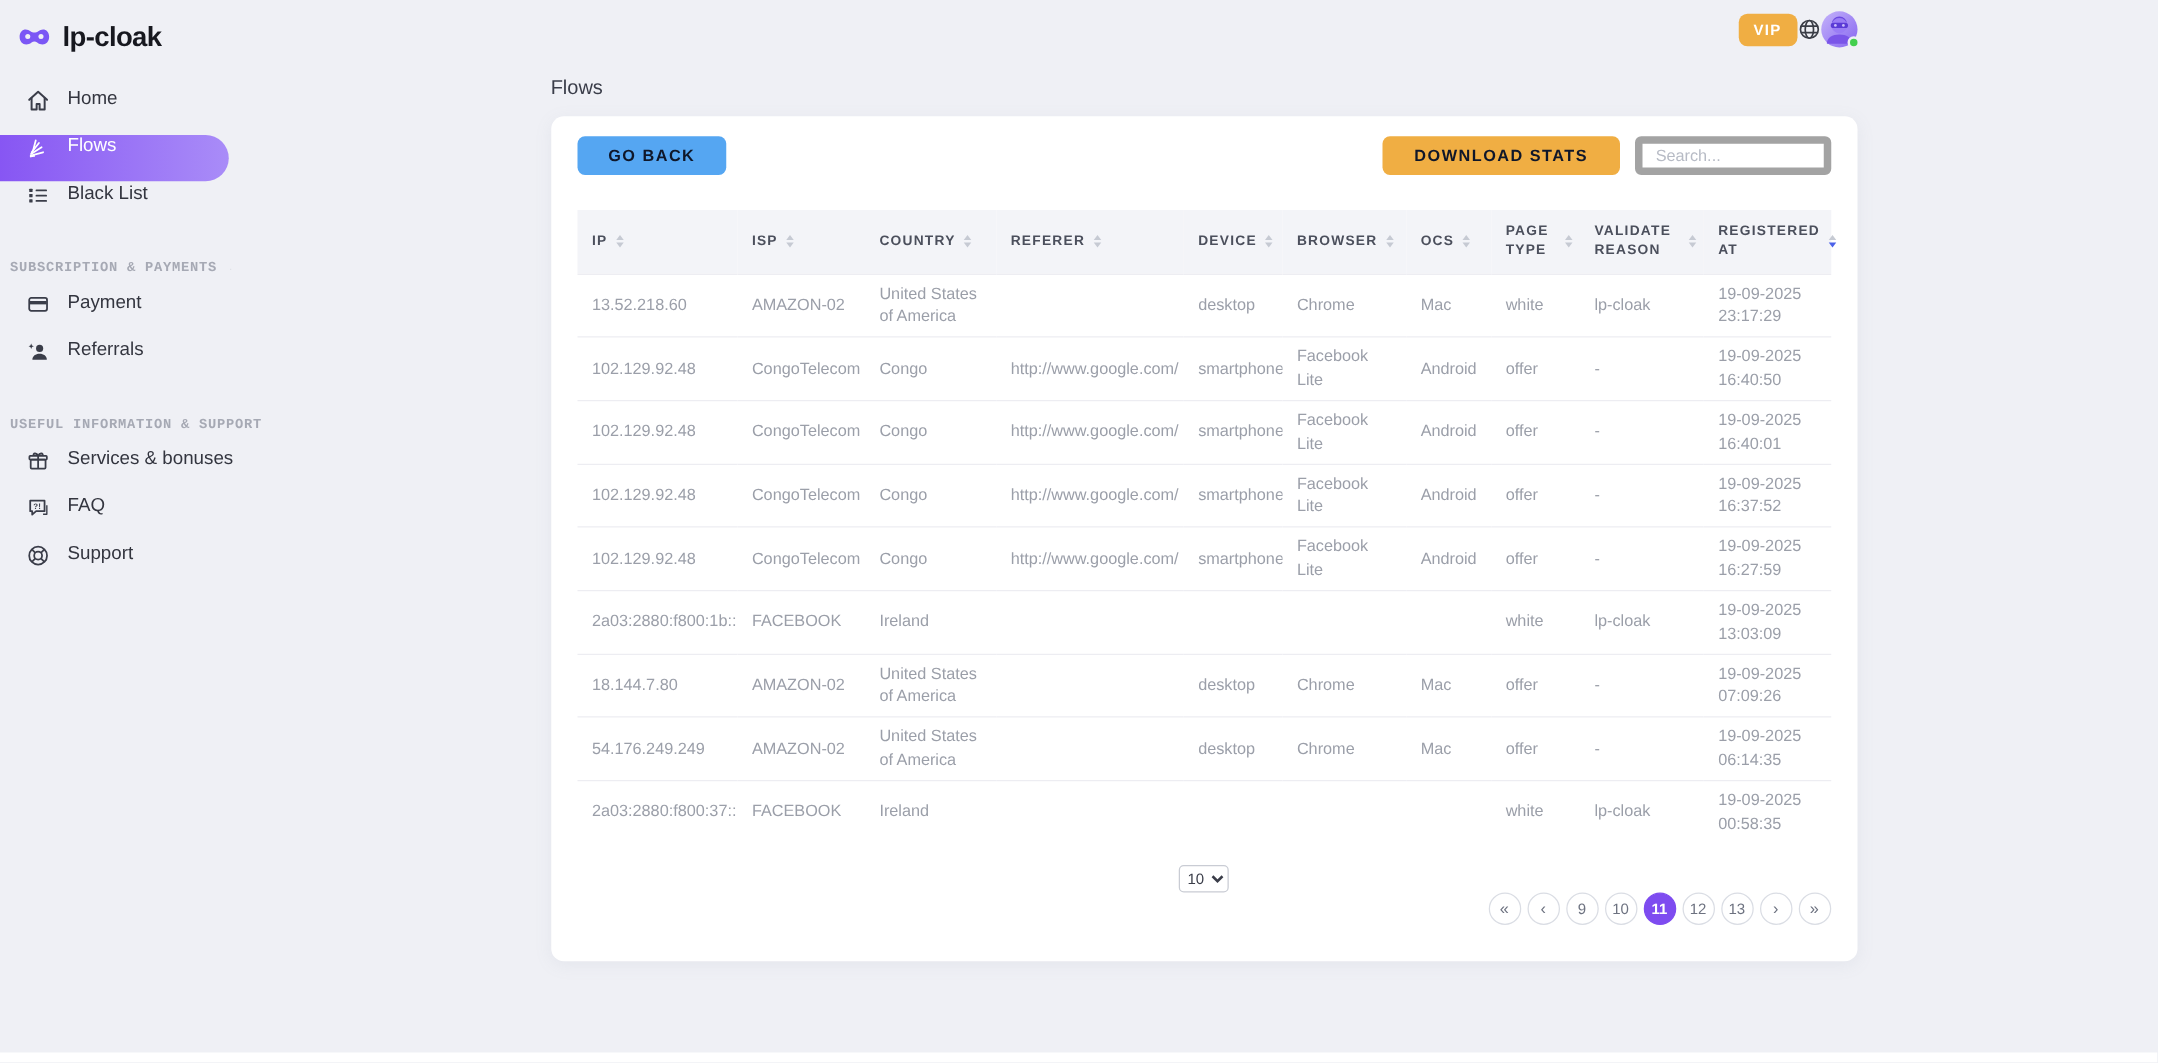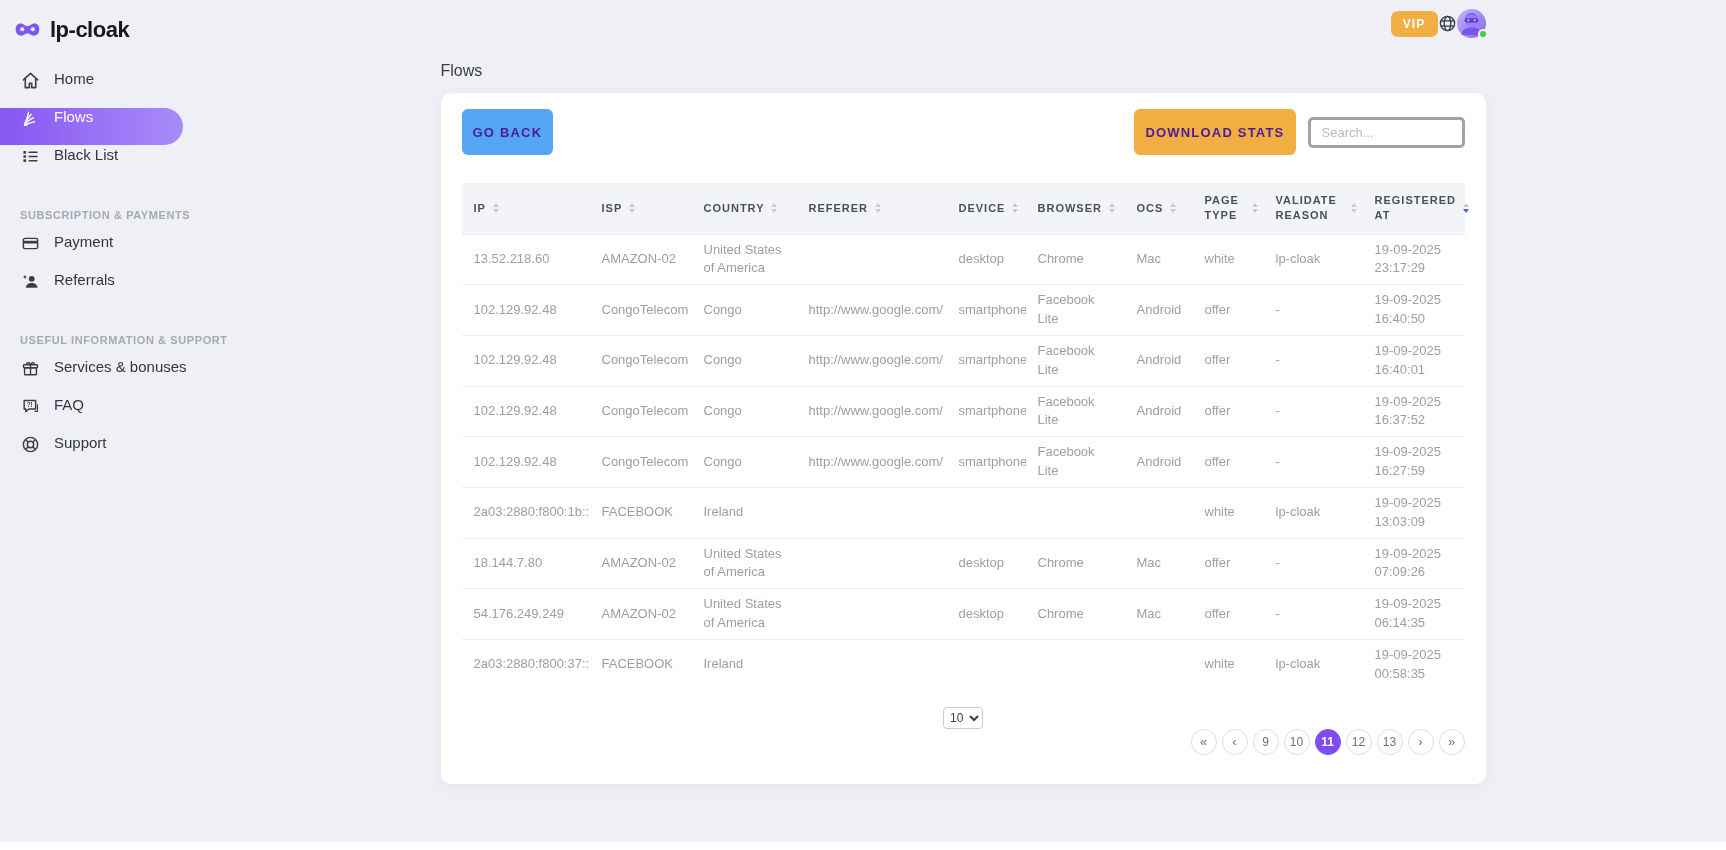--- a/index.html
+++ b/index.html
@@ -23,22 +23,22 @@
   }
   .nav-item .nav-icon { width:20px; height:20px; display:flex; align-items:center; justify-content:center; color:#3a3d49; }
   .nav-item.active {
     width:183px; border-radius:0 19px 19px 0;
     background:linear-gradient(90deg,#8756f3,#a98cf8);
     color:#fff;
   }
   .nav-item.active .nav-icon { color:#fff; }
   .nav-section {
     display:flex; align-items:center; margin:26px 0 12px;
-    padding:0 16px 0 20px; font-size:11px; font-weight:700;
-    color:#a6a9b4; letter-spacing:0.6px; white-space:nowrap;
+    padding:0 16px 0 8px; font-size:11px; font-weight:700;
+    color:#a6a9b4; letter-spacing:0.6px; white-space:nowrap;font-family:Liberation Mono, monospace;
   }
   .nav-section::after { content:""; flex:1; height:1px; background:#e0e1e8; margin-left:10px; }
   
   .main { margin-left:200px; width:1526px; }
   .container { width:1045px; margin:0 auto; }
   .topbar { display:flex; justify-content:flex-end; align-items:center; padding-top:7px; height:40px; }
   .vip-btn {
     background:#f0ae43; color:#fff; border:none; border-radius:7px;
     font-size:12px; font-weight:700; letter-spacing:1px;
     width:47px; height:26px; cursor:pointer; font-family:inherit;
@@ -51,29 +51,29 @@
     background:#43cf4e; border:2px solid #eff0f5; border-radius:50%;
   }
   .page-title { margin-top:22px; font-size:16px; font-weight:500; color:#3a3d49; }
   
   .card {
     margin-top:13px; background:#fff; border-radius:10px;
     padding:16px 21px 29px; box-shadow:0 3px 14px rgba(140,152,164,.10);
   }
   .toolbar { display:flex; align-items:center; }
   .btn {
-    border:none; border-radius:6px; color:#4c1d95; font-family:inherit;
+    border:none; border-radius:6px; color:#0f172a; font-family:inherit;
     font-size:13px; font-weight:700; letter-spacing:1.2px;
-    height:46px; padding:0 11px; cursor:pointer;
+    height:31px; padding:0 25px; cursor:pointer;
   }
   .btn-go-back { background:#55a6f2; }
   .toolbar-right { margin-left:auto; display:flex; align-items:center; gap:12px; }
   .btn-download { background:#f0ae43; }
   .search-input {
-    width:157px; height:31px; border:3px solid #a3a3a3; border-radius:5px;
+    width:157px; height:31px; border:6px solid #a3a3a3; border-radius:5px;
     padding:0 11px; font-size:13px; font-family:inherit; color:#555a66;
     outline:none; background:#fff;
   }
   .search-input::placeholder { color:#b7bbc5; }
   
   table { width:100%; border-collapse:collapse; table-layout:fixed; margin-top:28px; }
   thead th {
     background:#f3f4f8; text-align:left; font-size:11px; font-weight:700;
     letter-spacing:1px; color:#4b4f5c; height:51px;
     padding:6px 6px 6px 12px; vertical-align:middle; cursor:pointer;

